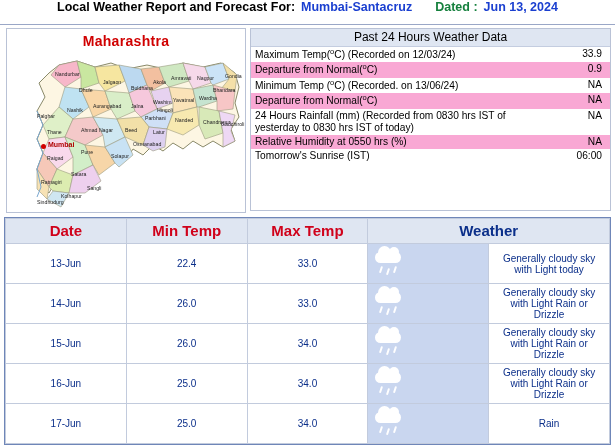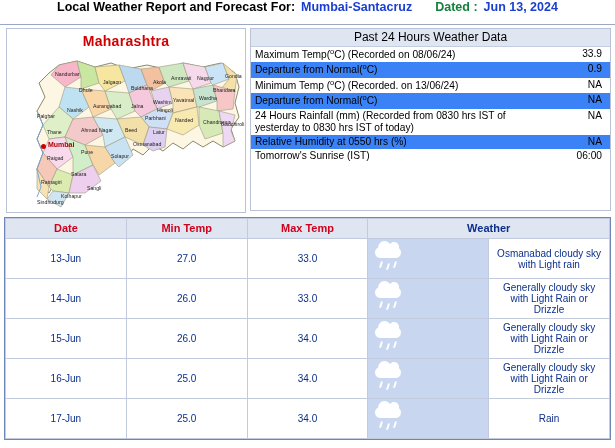--- a/index.html
+++ b/index.html
@@ -126,21 +126,21 @@
     width: 100%;
     border-collapse: collapse;
     font-size: 10.2px;
   }
   table.past td {
     padding: 1px 4px;
     vertical-align: top;
     line-height: 1.18;
   }
   table.past tr.alt {
-    background: #3b82f6;
+    background: #f9a8d4;
   }
   table.past td.val {
     text-align: right;
     width: 52px;
     white-space: nowrap;
     padding-right: 8px;
   }
   .sup { font-size: 7.5px; vertical-align: super; }
 
   
@@ -159,21 +159,21 @@
     letter-spacing: .3px;
   }
   table.forecast {
     width: 100%;
     border-collapse: collapse;
     table-layout: fixed;
   }
   table.forecast th {
     background: #dfe6f2;
     color: #d0021b;
-    font-size: 11px;
+    font-size: 15px;
     font-weight: bold;
     padding: 3px 0 4px 0;
     border: 1px solid #c2cbdd;
   }
   table.forecast th.weather-h { color: #0b2f8a; }
   table.forecast td {
     border: 1px solid #c2cbdd;
     font-size: 10px;
     text-align: center;
     height: 37px;
@@ -316,21 +316,21 @@
       <div class="dist-label" style="left:80px; top:156px;">Sangli</div>
       <div class="dist-label" style="left:54px; top:164px;">Kolhapur</div>
       <div class="dist-label" style="left:30px; top:170px;">Sindhudurg</div>
     </div>
 
     <div class="past-box">
       <div class="past-title">Past 24 Hours Weather Data</div>
       <table class="past">
         <tbody>
           <tr>
-            <td><span>Maximum Temp(</span><span class="sup">o</span><span>C) (Recorded on 08/06/24)</span></td>
+            <td><span>Maximum Temp(</span><span class="sup">o</span><span>C) (Recorded on 12/03/24)</span></td>
             <td class="val">33.9</td>
           </tr>
           <tr class="alt">
             <td><span>Departure from Normal(</span><span class="sup">o</span><span>C)</span></td>
             <td class="val">0.9</td>
           </tr>
           <tr>
             <td><span>Minimum Temp (</span><span class="sup">o</span><span>C) (Recorded. on 13/06/24)</span></td>
             <td class="val">NA</td>
           </tr>
@@ -361,31 +361,31 @@
         <tr>
           <th class="date-h">Date</th>
           <th class="min-h">Min Temp</th>
           <th class="max-h">Max Temp</th>
           <th class="weather-h" colspan="2">Weather</th>
         </tr>
       </thead>
       <tbody>
         <tr>
           <td class="date-c">13-Jun</td>
-          <td class="min-c">27.0</td>
+          <td class="min-c">22.4</td>
           <td class="max-c">33.0</td>
           <td class="icon-c">
             <span class="wicon">
               <span class="cloud"></span>
               <span class="rainline" style="left:12px; top:21px;"></span>
               <span class="rainline" style="left:19px; top:23px;"></span>
               <span class="rainline" style="left:26px; top:21px;"></span>
             </span>
           </td>
-          <td class="desc-c">Osmanabad cloudy sky with Light rain</td>
+          <td class="desc-c">Generally cloudy sky with Light today</td>
         </tr>
         <tr>
           <td class="date-c">14-Jun</td>
           <td class="min-c">26.0</td>
           <td class="max-c">33.0</td>
           <td class="icon-c">
             <span class="wicon">
               <span class="cloud"></span>
               <span class="rainline" style="left:12px; top:21px;"></span>
               <span class="rainline" style="left:19px; top:23px;"></span>

